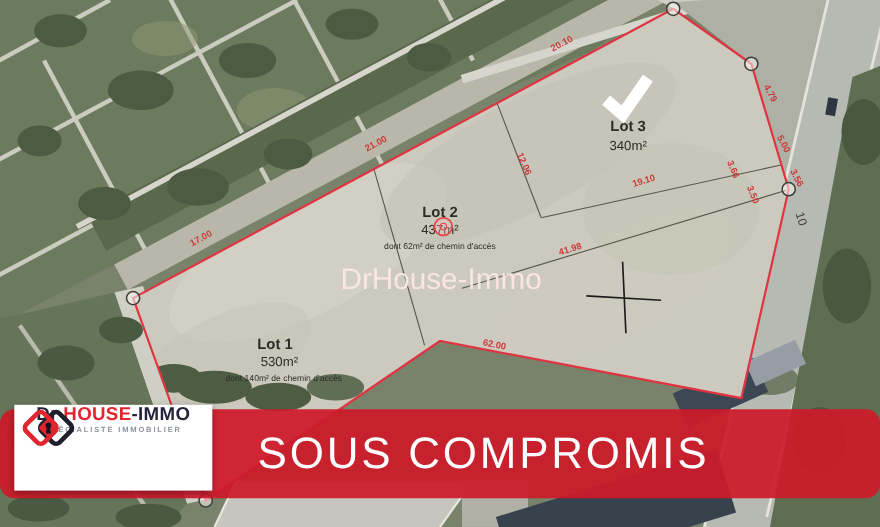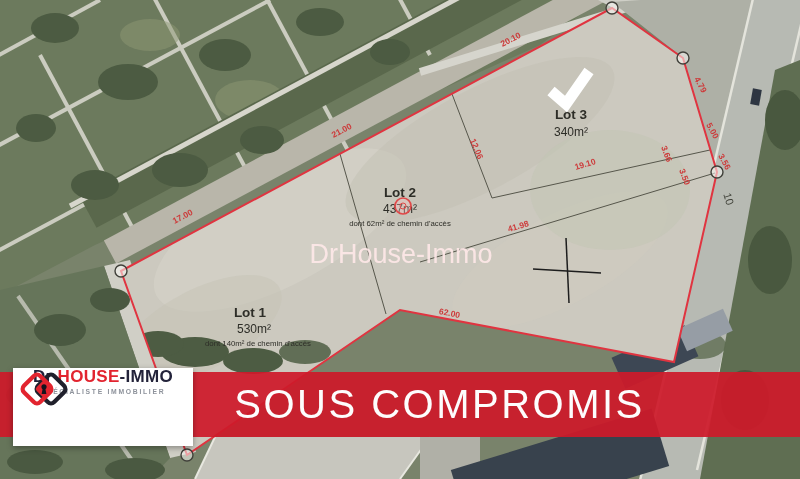--- a/index.html
+++ b/index.html
@@ -1,23 +1,23 @@
 <!DOCTYPE html>
 <html><head>
 <meta charset="utf-8">
 <style>
   html,body{margin:0;padding:0;background:#222;}
   .stage{position:relative;width:800px;height:479px;overflow:hidden;
          font-family:"Liberation Sans",sans-serif;background:#79836b;}
   .stage svg{position:absolute;left:0;top:0;}
   svg text{font-family:"Liberation Sans",sans-serif;}
 
-  .banner{position:absolute;left:0;top:372px;width:800px;height:65px;
+  .banner{position:absolute;left:0;top:372px;width:800px;height:81px;
           background:rgba(206,26,42,0.93);display:flex;align-items:center;
-          justify-content:center;box-sizing:border-box;padding-left:79px;z-index:2;}
+          justify-content:center;box-sizing:border-box;padding-left:79px;z-index:2;border-radius:13px;}
   .banner span{color:#fdfdfd;font-size:40px;letter-spacing:2.5px;font-weight:400;white-space:nowrap;}
 
   .logo-card{position:absolute;left:13px;top:368px;width:180px;height:78px;background:#ffffff;
              display:flex;flex-direction:column;align-items:center;z-index:3;
              box-shadow:0 2px 6px rgba(0,0,0,0.35);}
   .logo-card .icon{margin-top:2px;}
   .brand{font-size:17px;font-weight:700;letter-spacing:.3px;color:#23233a;line-height:1;margin-top:0;white-space:nowrap;}
   .brand .main{color:#e2242f;}
   .tagline{font-size:6.8px;letter-spacing:1.7px;color:#8d929b;margin-top:3px;font-weight:700;white-space:nowrap;}
 </style>

